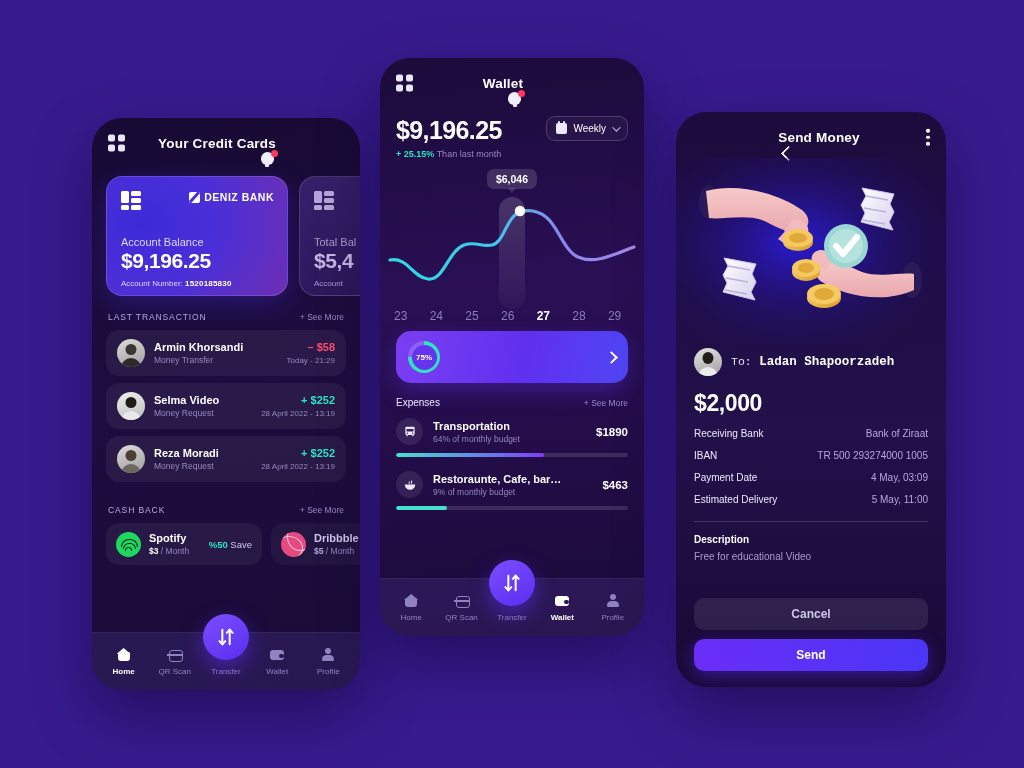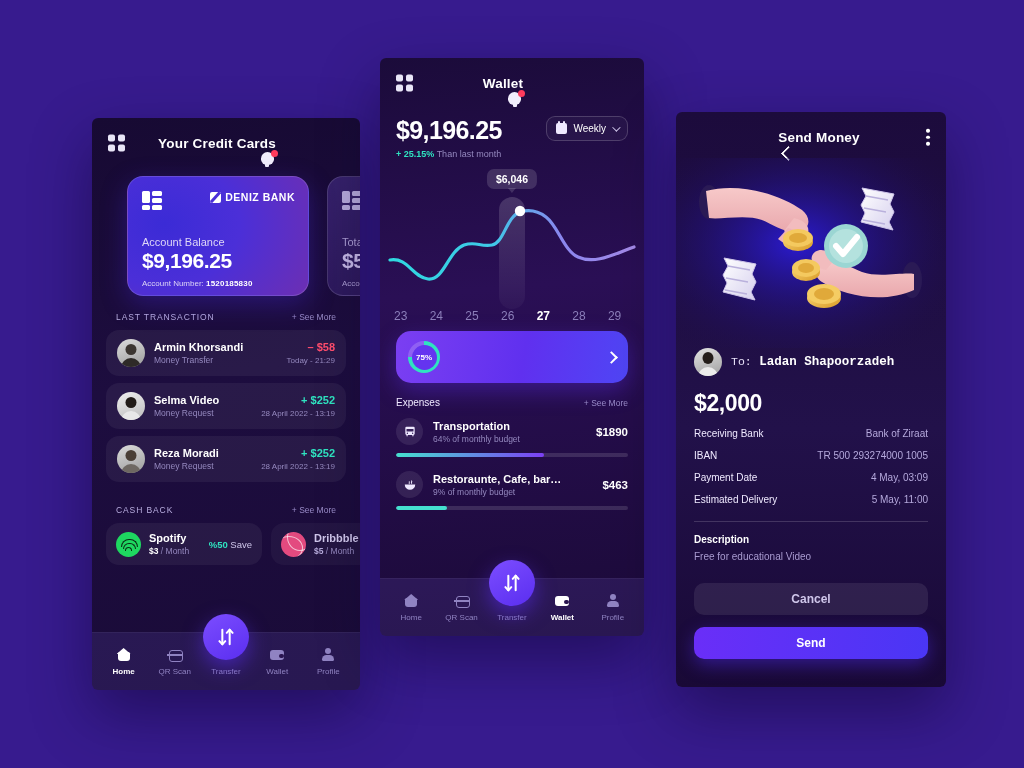--- a/index.html
+++ b/index.html
@@ -7,21 +7,21 @@
     width: 1024px; height: 768px;
     background: #371B8E;
     font-family: "Liberation Sans", sans-serif;
     overflow: hidden;
   }
   .stage { position: relative; width: 1024px; height: 768px; }
 
   
   .phone {
     position: absolute;
-    border-radius: 6px;
+    border-radius: 30px;
     overflow: hidden;
     box-shadow: 0 24px 60px rgba(10,0,40,.45);
   }
   #phone-cards  { left: 92px;  top: 118px; width: 268px; height: 572px;
                   background: linear-gradient(170deg,#170a33 0%,#1d0d3f 45%,#1a0b38 100%); }
   #phone-wallet { left: 380px; top: 58px;  width: 264px; height: 578px;
                   background: linear-gradient(175deg,#1b0b3a 0%,#2a0f55 40%,#1b0a38 100%); }
   #phone-send   { left: 676px; top: 112px; width: 270px; height: 575px;
                   background: linear-gradient(180deg,#1c0b3c 0%,#22114a 55%,#190936 100%); }
 
@@ -43,21 +43,21 @@
   .bell-icon .stem { position:absolute; left:5.5px; top:13px; width:4px; height:4px; background:#f2eefc; border-radius:1px;}
   .bell-icon .dot { position:absolute; right:0px; top:0px; width:7px; height:7px; background:#ff3b5c; border-radius:50%; }
 
   .back-chev { width:16px; height:16px; position:relative; }
   .back-chev:before{ content:""; position:absolute; left:5px; top:2px; width:9px; height:9px;
     border-left:2px solid #fff; border-bottom:2px solid #fff; transform:rotate(45deg); border-radius:1px;}
   .kebab { width:4px; display:flex; flex-direction:column; gap:3px; align-items:center; }
   .kebab i { width:3.5px; height:3.5px; background:#fff; border-radius:50%; display:block; }
 
   
-  .cards-row { display:flex; gap:18px; padding:8px 0 0 14px;margin-left:21px; }
+  .cards-row { display:flex; gap:11px; padding:8px 0 0 14px; }
   .ccard {
     flex:0 0 auto; width:182px; height:120px; border-radius:16px; padding:14px 14px 12px;
     position:relative; border:1px solid rgba(255,255,255,.14);
   }
   .ccard.primary {
     background: radial-gradient(120% 150% at 20% 40%, #3b2bd6 0%, #4b2fd8 35%, #6a2fb5 75%, #7b2fa0 100%);
     box-shadow:0 8px 26px rgba(70,40,220,.35);
   }
   .ccard.secondary {
     width:128px;
@@ -77,21 +77,21 @@
     background:#4b2fd8; transform:rotate(-48deg);}
   .cc-label { color:#dfd7f7; font-size:11px; margin-top:26px; }
   .ccard.secondary .cc-label { color:#a99bd0; }
   .cc-balance { color:#fff; font-size:21px; font-weight:800; letter-spacing:-.4px; margin-top:1px; }
   .ccard.secondary .cc-balance { color:#c3b6e4; }
   .cc-num { color:#ddd5f6; font-size:8px; margin-top:6px; }
   .cc-num b { color:#fff; font-weight:700; letter-spacing:.2px; }
   .ccard.secondary .cc-num { color:#a99bd0; }
 
   .sec-head { display:flex; justify-content:space-between; align-items:center;
-    padding:16px 24px 8px; }
+    padding:16px 16px 8px; }
   .sec-title { color:#b9aee0; font-size:8.5px; letter-spacing:.9px; }
   .see-more { color:#9a8cc9; font-size:8.5px; }
 
   .tx { display:flex; align-items:center; gap:9px; margin:0 14px 7px;
     background:rgba(255,255,255,.055); border-radius:13px; padding:8px 11px; height:46px;}
   .avatar { width:28px; height:28px; border-radius:50%; flex:0 0 auto; position:relative; overflow:hidden;
     background:linear-gradient(160deg,#dcdcdc,#9c9c9c); }
   .avatar .head{ position:absolute; left:50%; top:5px; transform:translateX(-50%);
     width:11px; height:11px; border-radius:50%; background:#3c3631;}
   .avatar .body{ position:absolute; left:50%; bottom:-6px; transform:translateX(-50%);
@@ -246,21 +246,21 @@
     width:20px; height:14px; border-radius:10px 10px 0 0; background:#ececec;}
   .to-txt{ color:#fff; font-size:12.5px; font-weight:700;font-family:Liberation Mono, monospace; }
   .to-txt span{ font-weight:400; color:#e7e1f8; font-size:11.5px; }
   .send-amt { color:#fff; font-size:23px; font-weight:800; padding:0 18px; margin-top:14px; letter-spacing:-.4px;}
   .kv { display:flex; justify-content:space-between; padding:0 18px; margin-top:11px; }
   .kv .k{ color:#efe9ff; font-size:10px; }
   .kv .v{ color:#b5a9dc; font-size:10px; }
   .divider{ height:1px; background:rgba(255,255,255,.16); margin:16px 18px 0; }
   .desc-t{ color:#fff; font-size:10px; font-weight:700; padding:0 18px; margin-top:12px; }
   .desc-v{ color:#a99bd0; font-size:10px; padding:0 18px; margin-top:6px; }
-  .btn { margin:12px 18px; height:32px; border-radius:10px; display:flex; align-items:center;
+  .btn { margin:0 18px; height:32px; border-radius:10px; display:flex; align-items:center;
     justify-content:center; font-size:12px; font-weight:700; }
   .btn.cancel{ background:rgba(255,255,255,.085); color:#cfc6ea; margin-top:14px; }
   .btn.send  { background:linear-gradient(95deg,#6a2ef8,#4a36f5); color:#fff; margin-top:9px;
     box-shadow:0 6px 18px rgba(80,45,245,.45); }
 </style>
 </head>
 <body>
 
 <div class="stage">
 

